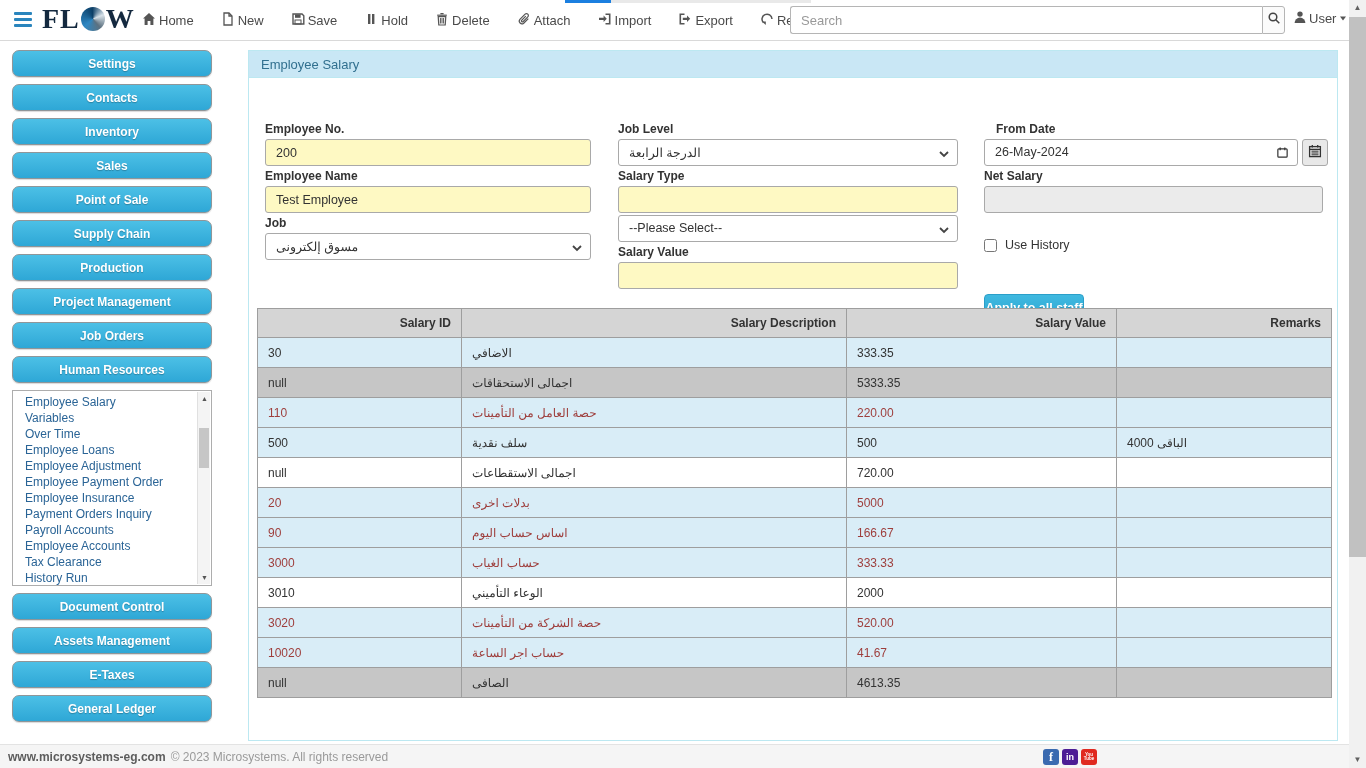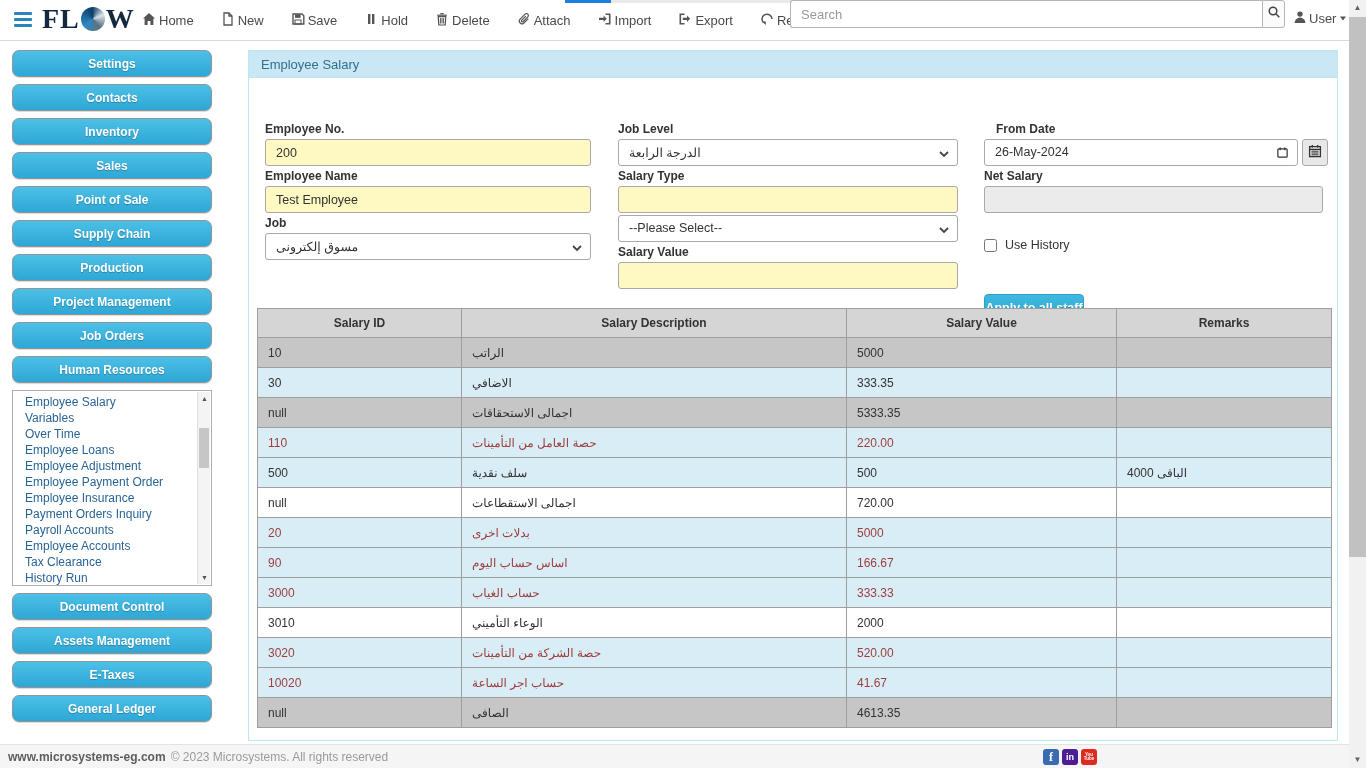--- a/index.html
+++ b/index.html
@@ -15,21 +15,21 @@
   .hamburger { position:absolute; left:14px; top:12px; width:18px; height:15px; cursor:pointer; }
   .hamburger i { display:block; height:3px; background:#2a85bd; margin-bottom:3px; border-radius:1px; }
   .logo { position:absolute; left:42px; top:3px; font-family:"Liberation Serif", serif;
     font-size:28px; font-weight:bold; color:#14293f; letter-spacing:1px; }
   .logo .o-ball { display:inline-block; width:24px; height:24px; border-radius:50%;
     vertical-align:-3px; margin:0 1px;
     background:conic-gradient(from 230deg,#2d87c3,#0b3e66 35%,#d7e1e8 55%,#5c7180 75%,#2d87c3); }
   .tb-items { position:absolute; left:142px; top:0; height:40px; display:flex; align-items:center; gap:27px; }
   .tb-item { display:flex; align-items:center; gap:3px; font-size:13px; color:#4a4a4a; cursor:pointer; white-space:nowrap; }
   .tb-item svg { width:14px; height:14px; }
-  .search-group { position:absolute; left:790px; top:0; display:flex; height:28px; }
+  .search-group { position:absolute; left:790px; top:6px; display:flex; height:28px; }
   .search-group input { width:472px; height:28px; border:1px solid #b5b5b5; border-right:none;
     border-radius:3px 0 0 3px; padding:0 10px; font-size:13px; color:#333; outline:none; }
   .search-group input::placeholder { color:#999; }
   .search-btn { width:23px; height:28px; border:1px solid #b5b5b5; background:#fbfbfb;
     border-radius:0 3px 3px 0; display:flex; align-items:center; justify-content:center; cursor:pointer; }
   .user-box { position:absolute; left:1293px; top:10px; display:flex; align-items:center; gap:2px;
     font-size:13px; color:#4a4a4a; cursor:pointer; }
 
   
   .sidebar { position:absolute; left:12px; top:50px; width:200px; }
@@ -69,21 +69,21 @@
     background:#e8e8e8; display:flex; align-items:center; justify-content:center; cursor:pointer; }
   .chk-row { position:absolute; display:flex; align-items:center; gap:8px; font-size:12.5px; color:#333; }
   .chk-row input { width:13px; height:13px; cursor:pointer; }
   .apply-btn { position:absolute; width:100px; height:28px; border:1px solid #2b9fc9; border-radius:4px;
     background:linear-gradient(#3fb9e0,#2da6d2); color:#fff; font-size:12.5px; font-weight:bold;
     cursor:pointer; text-shadow:0 1px 1px rgba(0,0,0,.2); font-family:"Liberation Sans", sans-serif; }
 
   
   .grid-wrap { position:absolute; left:8px; top:257px; }
   table.grid { border-collapse:collapse; table-layout:fixed; width:1074px; }
-  table.grid th { background:#d5d5d5; border:1px solid #9e9e9e; height:29px; text-align:center;
+  table.grid th { background:#d5d5d5; border:1px solid #9e9e9e; height:29px; text-align:right;
     font-size:12px; color:#333; padding:0 10px; font-weight:bold; }
   table.grid td { border:1px solid #9e9e9e; height:30px; font-size:12px; padding:0 10px;
     color:#333; overflow:hidden; white-space:nowrap; }
   tr.bg-gray td { background:#c6c6c6; }
   tr.bg-blue td { background:#d9edf7; }
   tr.bg-white td { background:#ffffff; }
   tr.red-row td.c-id, tr.red-row td.c-desc, tr.red-row td.c-val { color:#9e3e3c; }
   td.c-rem { color:#7b3b3b; }
 
   
@@ -326,26 +326,20 @@
         </colgroup>
       <thead>
         <tr>
           <th>Salary ID</th>
           <th>Salary Description</th>
           <th>Salary Value</th>
           <th>Remarks</th>
         </tr>
       </thead>
       <tbody id="grid-body">
-          <tr class="bg-gray">
-            <td class="c-id">10</td>
-            <td class="c-desc">الراتب</td>
-            <td class="c-val">5000</td>
-            <td class="c-rem"></td>
-          </tr>
           <tr class="bg-blue">
             <td class="c-id">30</td>
             <td class="c-desc">الاضافي</td>
             <td class="c-val">333.35</td>
             <td class="c-rem"></td>
           </tr>
           <tr class="bg-gray">
             <td class="c-id">null</td>
             <td class="c-desc">اجمالى الاستحقاقات</td>
             <td class="c-val">5333.35</td>

